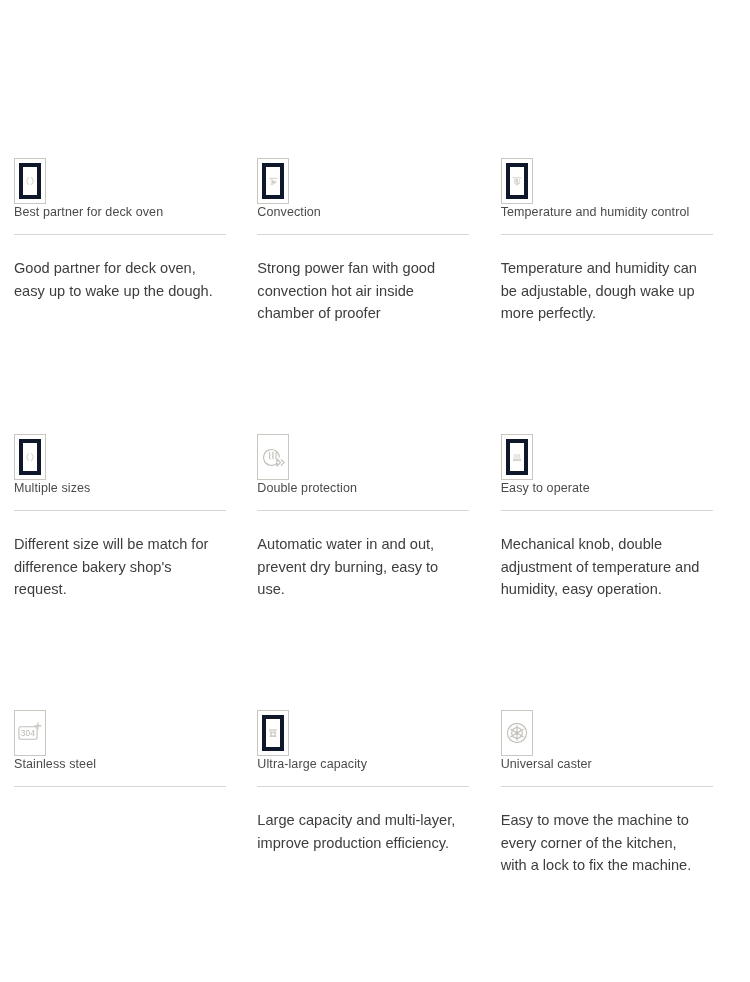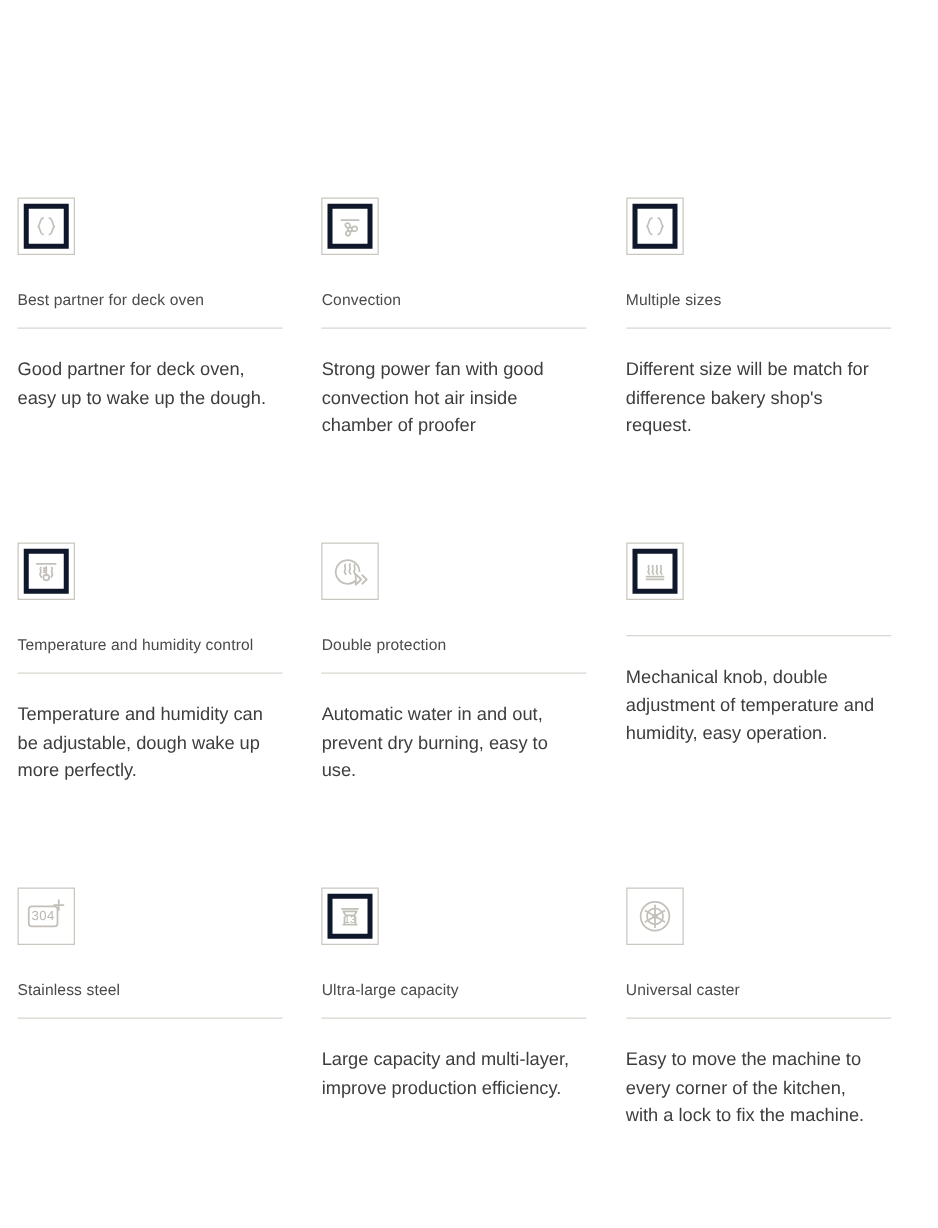--- a/index.html
+++ b/index.html
@@ -54,26 +54,25 @@
     grid-template-rows: repeat(3, 276px);
     column-gap: 8px;
   }
   .cell {
     position: relative;
     padding-right: 18px;
     box-sizing: border-box;
   }
   
   .icon-box {
-    width: 46px;
+    width: 32px;
     height: 46px;
     border: 1px solid #c9c7c0;
     box-sizing: border-box;
     padding: 4px;
-    margin-bottom: 28px;
   }
   .icon-inner {
     width: 100%;
     height: 100%;
     border: 4px solid #0f172a;
     box-sizing: border-box;
     display: flex;
     align-items: center;
     justify-content: center;
   }
@@ -165,46 +164,46 @@
       </div>
       <p class="feat-title">Convection</p>
       <div class="divider"></div>
       <p class="feat-desc">Strong power fan with good convection hot air inside chamber of proofer</p>
     </div>
 
     <div class="cell">
       <div class="icon-box">
         <div class="icon-inner">
           <svg width="26" height="26" viewBox="0 0 26 26">
-            <path class="s" d="M10.5 6.5 C7.8 6.5 8.4 11.5 6.6 13 C8.4 14.5 7.8 19.5 10.5 19.5"></path>
-            <path class="s" d="M15.5 6.5 C18.2 6.5 17.6 11.5 19.4 13 C17.6 14.5 18.2 19.5 15.5 19.5"></path>
-          </svg>
-        </div>
-      </div>
-      <p class="feat-title">Multiple sizes</p>
-      <div class="divider"></div>
-      <p class="feat-desc">Different size will be match for difference bakery shop's request.</p>
-    </div>
-
-    <div class="cell">
-      <div class="icon-box">
-        <div class="icon-inner">
-          <svg width="26" height="26" viewBox="0 0 26 26">
             <line class="s" x1="5.5" y1="7" x2="20.5" y2="7"></line>
             <path class="s" d="M13 9.5 L13 16.2"></path>
             <circle class="s" cx="13" cy="18" r="2.3"></circle>
             <path class="s" d="M11 10.4 L13 10.4 M11 12 L13 12 M11 13.6 L13 13.6"></path>
             <path class="s" d="M8.6 10 C7.3 11.4 9.6 12.7 8.4 14.3 C7.6 15.4 8.2 16.6 9 17.6"></path>
             <path class="s" d="M17.4 10 C18.7 11.4 16.4 12.7 17.6 14.3 C18.4 15.4 17.8 16.6 17 17.6"></path>
           </svg>
         </div>
       </div>
       <p class="feat-title">Temperature and humidity control</p>
       <div class="divider"></div>
       <p class="feat-desc">Temperature and humidity can be adjustable, dough wake up more perfectly.</p>
+    </div>
+
+    <div class="cell">
+      <div class="icon-box">
+        <div class="icon-inner">
+          <svg width="26" height="26" viewBox="0 0 26 26">
+            <path class="s" d="M10.5 6.5 C7.8 6.5 8.4 11.5 6.6 13 C8.4 14.5 7.8 19.5 10.5 19.5"></path>
+            <path class="s" d="M15.5 6.5 C18.2 6.5 17.6 11.5 19.4 13 C17.6 14.5 18.2 19.5 15.5 19.5"></path>
+          </svg>
+        </div>
+      </div>
+      <p class="feat-title">Multiple sizes</p>
+      <div class="divider"></div>
+      <p class="feat-desc">Different size will be match for difference bakery shop's request.</p>
     </div>
 
     <div class="cell">
       <div class="icon-box plain">
         <div class="icon-inner">
           <svg width="36" height="36" viewBox="0 0 36 36">
             <path class="s" stroke-width="1.6" d="M22.5 25.6 A9.5 9.5 0 1 1 25.6 18"></path>
             <path class="s" d="M14.2 12.6 C12.9 14.2 15.2 15.5 14 17.1 C13.2 18.2 13.8 19.4 14.6 20.4"></path>
             <path class="s" d="M18 12.2 C16.7 13.8 19 15.1 17.8 16.7 C17 17.8 17.6 19 18.4 20"></path>
             <path class="s" d="M21.8 12.6 C20.5 14.2 22.8 15.5 21.6 17.1 C20.8 18.2 21.4 19.4 22.2 20.4"></path>
@@ -224,20 +223,21 @@
           <svg width="26" height="26" viewBox="0 0 26 26">
             <path class="s" d="M8 8.5 C6.9 9.9 8.9 11 7.9 12.4 C7.2 13.4 7.7 14.4 8.4 15.2"></path>
             <path class="s" d="M11.3 8.5 C10.2 9.9 12.2 11 11.2 12.4 C10.5 13.4 11 14.4 11.7 15.2"></path>
             <path class="s" d="M14.6 8.5 C13.5 9.9 15.5 11 14.5 12.4 C13.8 13.4 14.3 14.4 15 15.2"></path>
             <path class="s" d="M17.9 8.5 C16.8 9.9 18.8 11 17.8 12.4 C17.1 13.4 17.6 14.4 18.3 15.2"></path>
             <line class="s" x1="6.2" y1="17.3" x2="19.8" y2="17.3"></line>
             <line class="s" x1="6.2" y1="19.4" x2="19.8" y2="19.4"></line>
           </svg>
         </div>
       </div>
+      <p class="feat-title">Easy to operate</p>
       <div class="divider"></div>
       <p class="feat-desc">Mechanical knob, double adjustment of temperature and humidity, easy operation.</p>
     </div>
 
     <div class="cell">
       <div class="icon-box plain">
         <div class="icon-inner">
           <svg width="38" height="34" viewBox="0 0 38 34">
             <rect class="s" x="5" y="9" width="23" height="16" rx="2.5"></rect>
             <text class="txt" x="16.5" y="20.3" text-anchor="middle" style="font-size:10.5px;letter-spacing:0.3px;">304</text>

